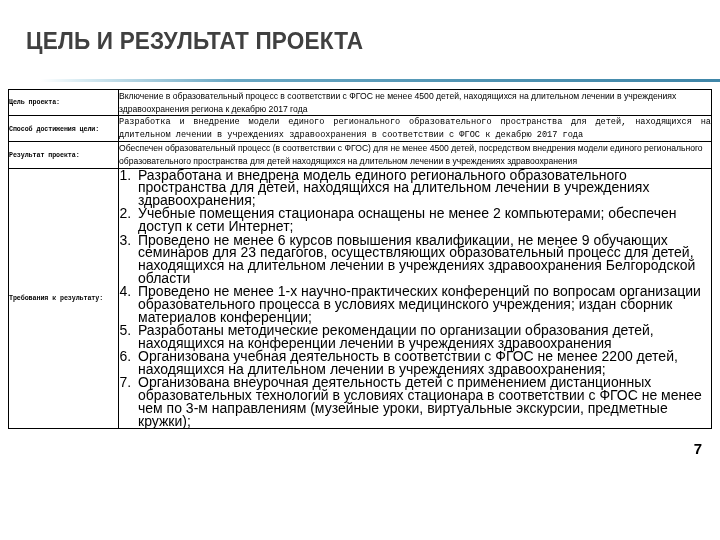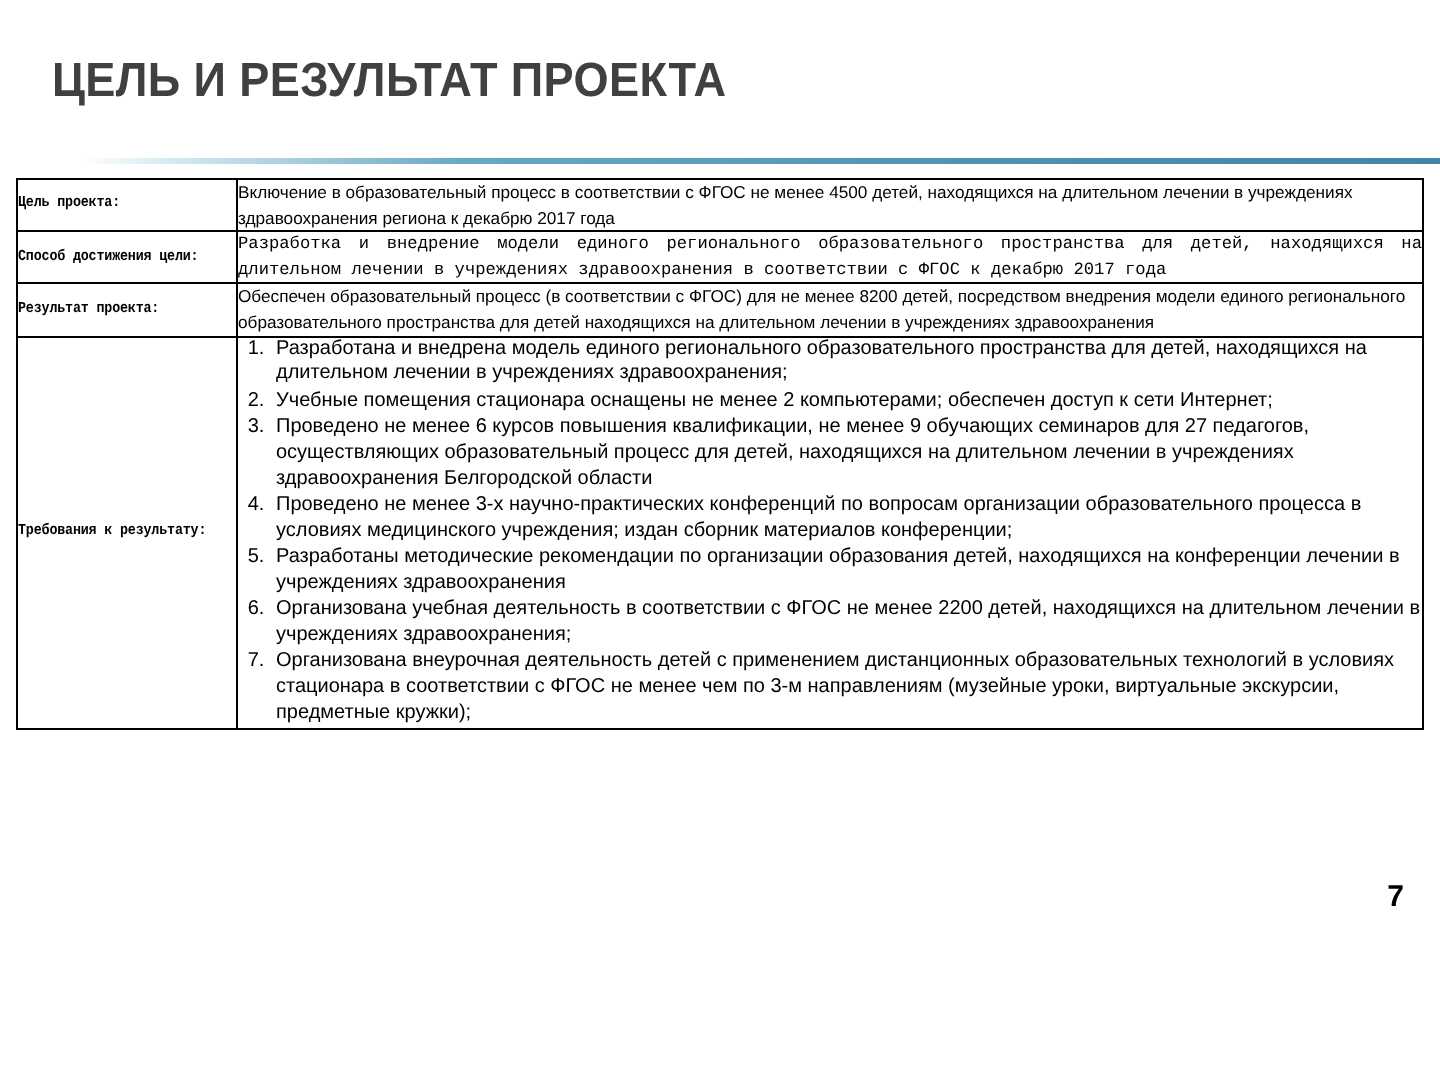--- a/index.html
+++ b/index.html
@@ -104,21 +104,21 @@
     text-align: justify;
     text-justify: inter-word;
     font-family: Liberation Mono, monospace;
   }
 
   
   ol.req-list {
     margin: 0;
     padding: 0 0 0 16px;
     list-style: decimal;
-    font-size: 10px;
+    font-size: 14px;
     line-height: 12.8px;
   }
   ol.req-list > li {
     margin: 0 0 0.5px 0;
     padding-left: 3px;
   }
   ol.req-list > li > span {
     display: block;
   }
 
@@ -162,41 +162,41 @@
           <td class="content-cell">
             <div class="body-text justify">Разработка и внедрение модели единого регионального образовательного пространства для детей, находящихся на длительном лечении в учреждениях здравоохранения в соответствии с ФГОС к декабрю 2017 года</div>
           </td>
         </tr>
 
         <tr>
           <td class="label-cell">
             <span class="label-text">Результат проекта:</span>
           </td>
           <td class="content-cell">
-            <div class="body-text">Обеспечен образовательный процесс (в соответствии с ФГОС) для не менее 8200 детей, посредством внедрения модели единого регионального образовательного пространства для детей находящихся на длительном лечении в учреждениях здравоохранения</div>
+            <div class="body-text">Обеспечен образовательный процесс (в соответствии с ФГОС) для не менее 4500 детей, посредством внедрения модели единого регионального образовательного пространства для детей находящихся на длительном лечении в учреждениях здравоохранения</div>
           </td>
         </tr>
 
         <tr>
           <td class="label-cell">
             <span class="label-text">Требования к результату:</span>
           </td>
           <td class="content-cell">
             <ol class="req-list">
               <li>
                   <span>Разработана и внедрена модель единого регионального образовательного пространства для детей, находящихся на длительном лечении в учреждениях здравоохранения;</span>
                 </li>
               <li>
                   <span>Учебные помещения стационара оснащены не менее 2 компьютерами; обеспечен доступ к сети Интернет;</span>
                 </li>
               <li>
-                  <span>Проведено не менее 6 курсов повышения квалификации, не менее 9 обучающих семинаров для 27 педагогов, осуществляющих образовательный процесс для детей, находящихся на длительном лечении в учреждениях здравоохранения Белгородской области</span>
-                </li>
-              <li>
-                  <span>Проведено не менее 3-х научно-практических конференций по вопросам организации образовательного процесса в условиях медицинского учреждения; издан сборник материалов конференции;</span>
+                  <span>Проведено не менее 6 курсов повышения квалификации, не менее 9 обучающих семинаров для 23 педагогов, осуществляющих образовательный процесс для детей, находящихся на длительном лечении в учреждениях здравоохранения Белгородской области</span>
+                </li>
+              <li>
+                  <span>Проведено не менее 1-х научно-практических конференций по вопросам организации образовательного процесса в условиях медицинского учреждения; издан сборник материалов конференции;</span>
                 </li>
               <li>
                   <span>Разработаны методические рекомендации по организации образования детей, находящихся на конференции лечении в учреждениях здравоохранения</span>
                 </li>
               <li>
                   <span>Организована учебная деятельность в соответствии с ФГОС не менее 2200 детей, находящихся на длительном лечении в учреждениях здравоохранения;</span>
                 </li>
               <li>
                   <span>Организована внеурочная деятельность детей с применением дистанционных образовательных технологий в условиях стационара в соответствии с ФГОС не менее чем по 3-м направлениям (музейные уроки, виртуальные экскурсии, предметные кружки);</span>
                 </li>

